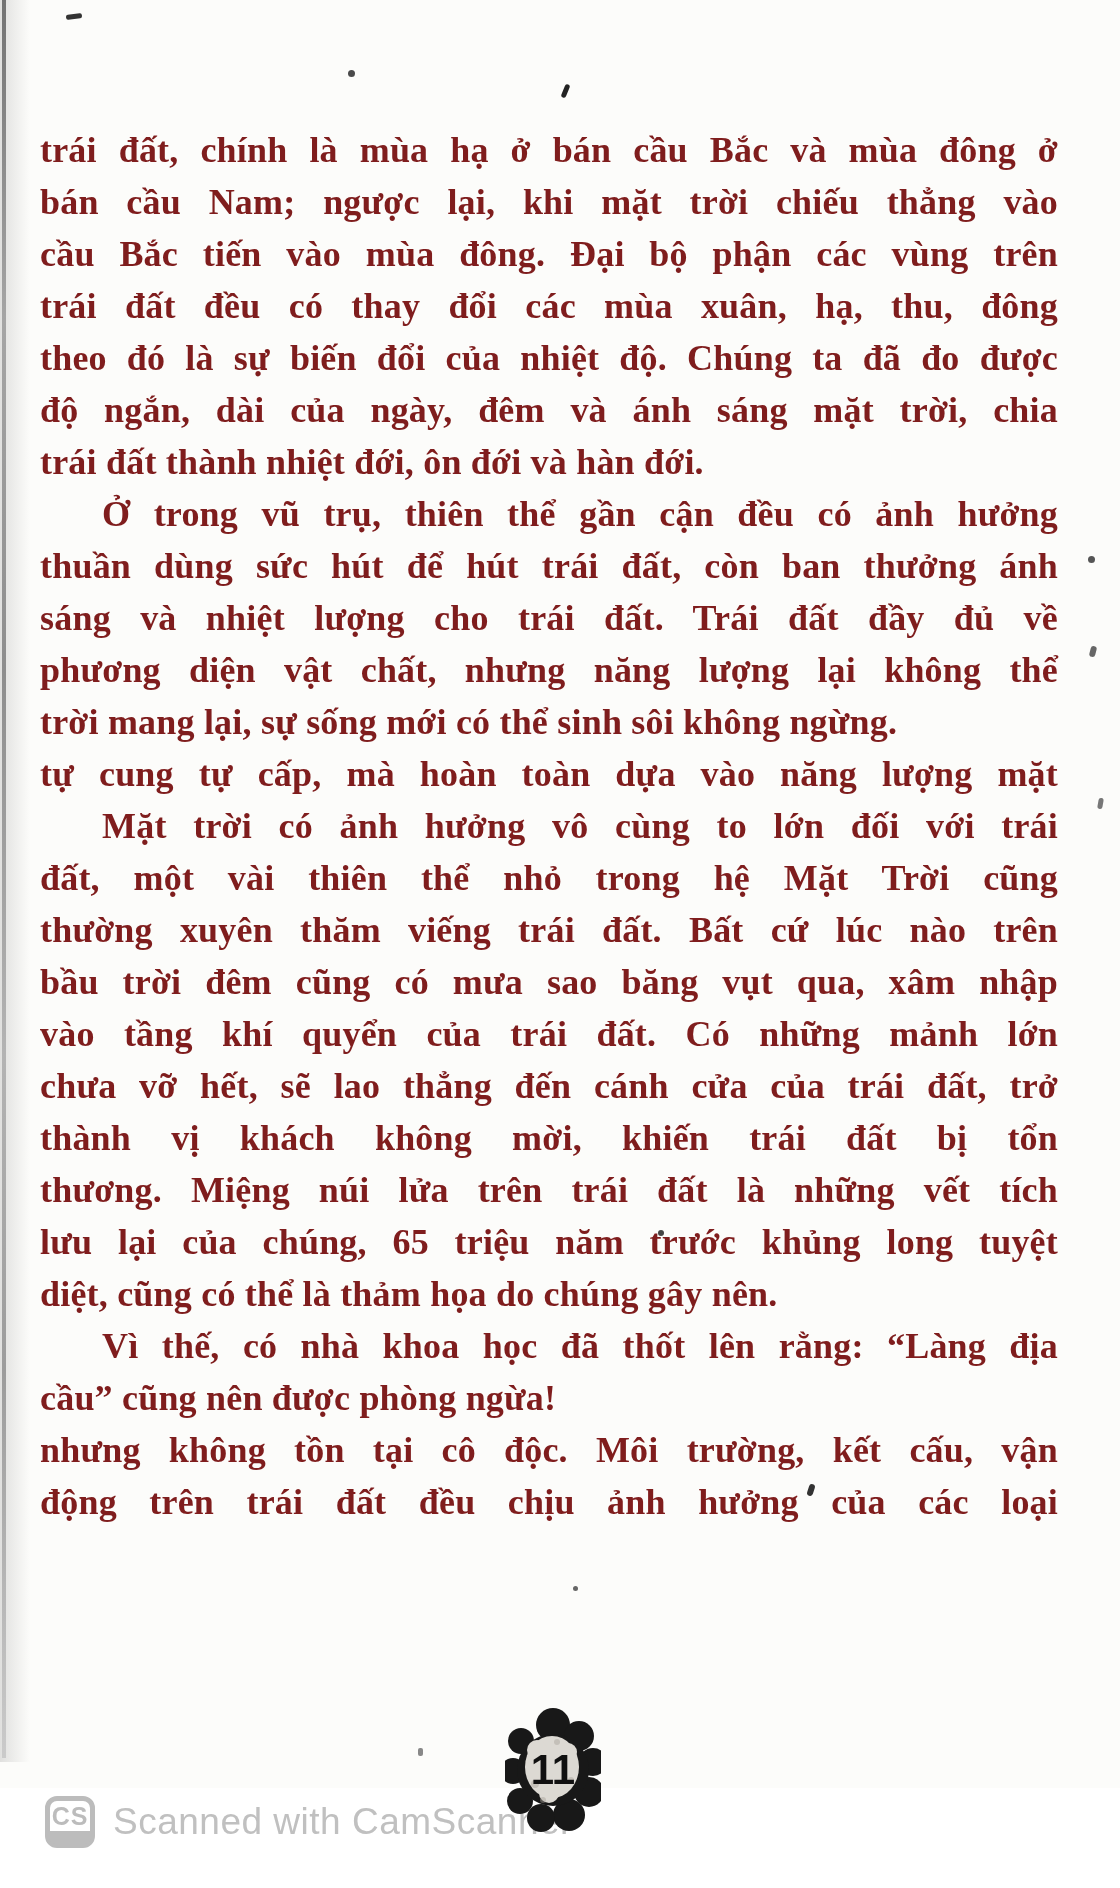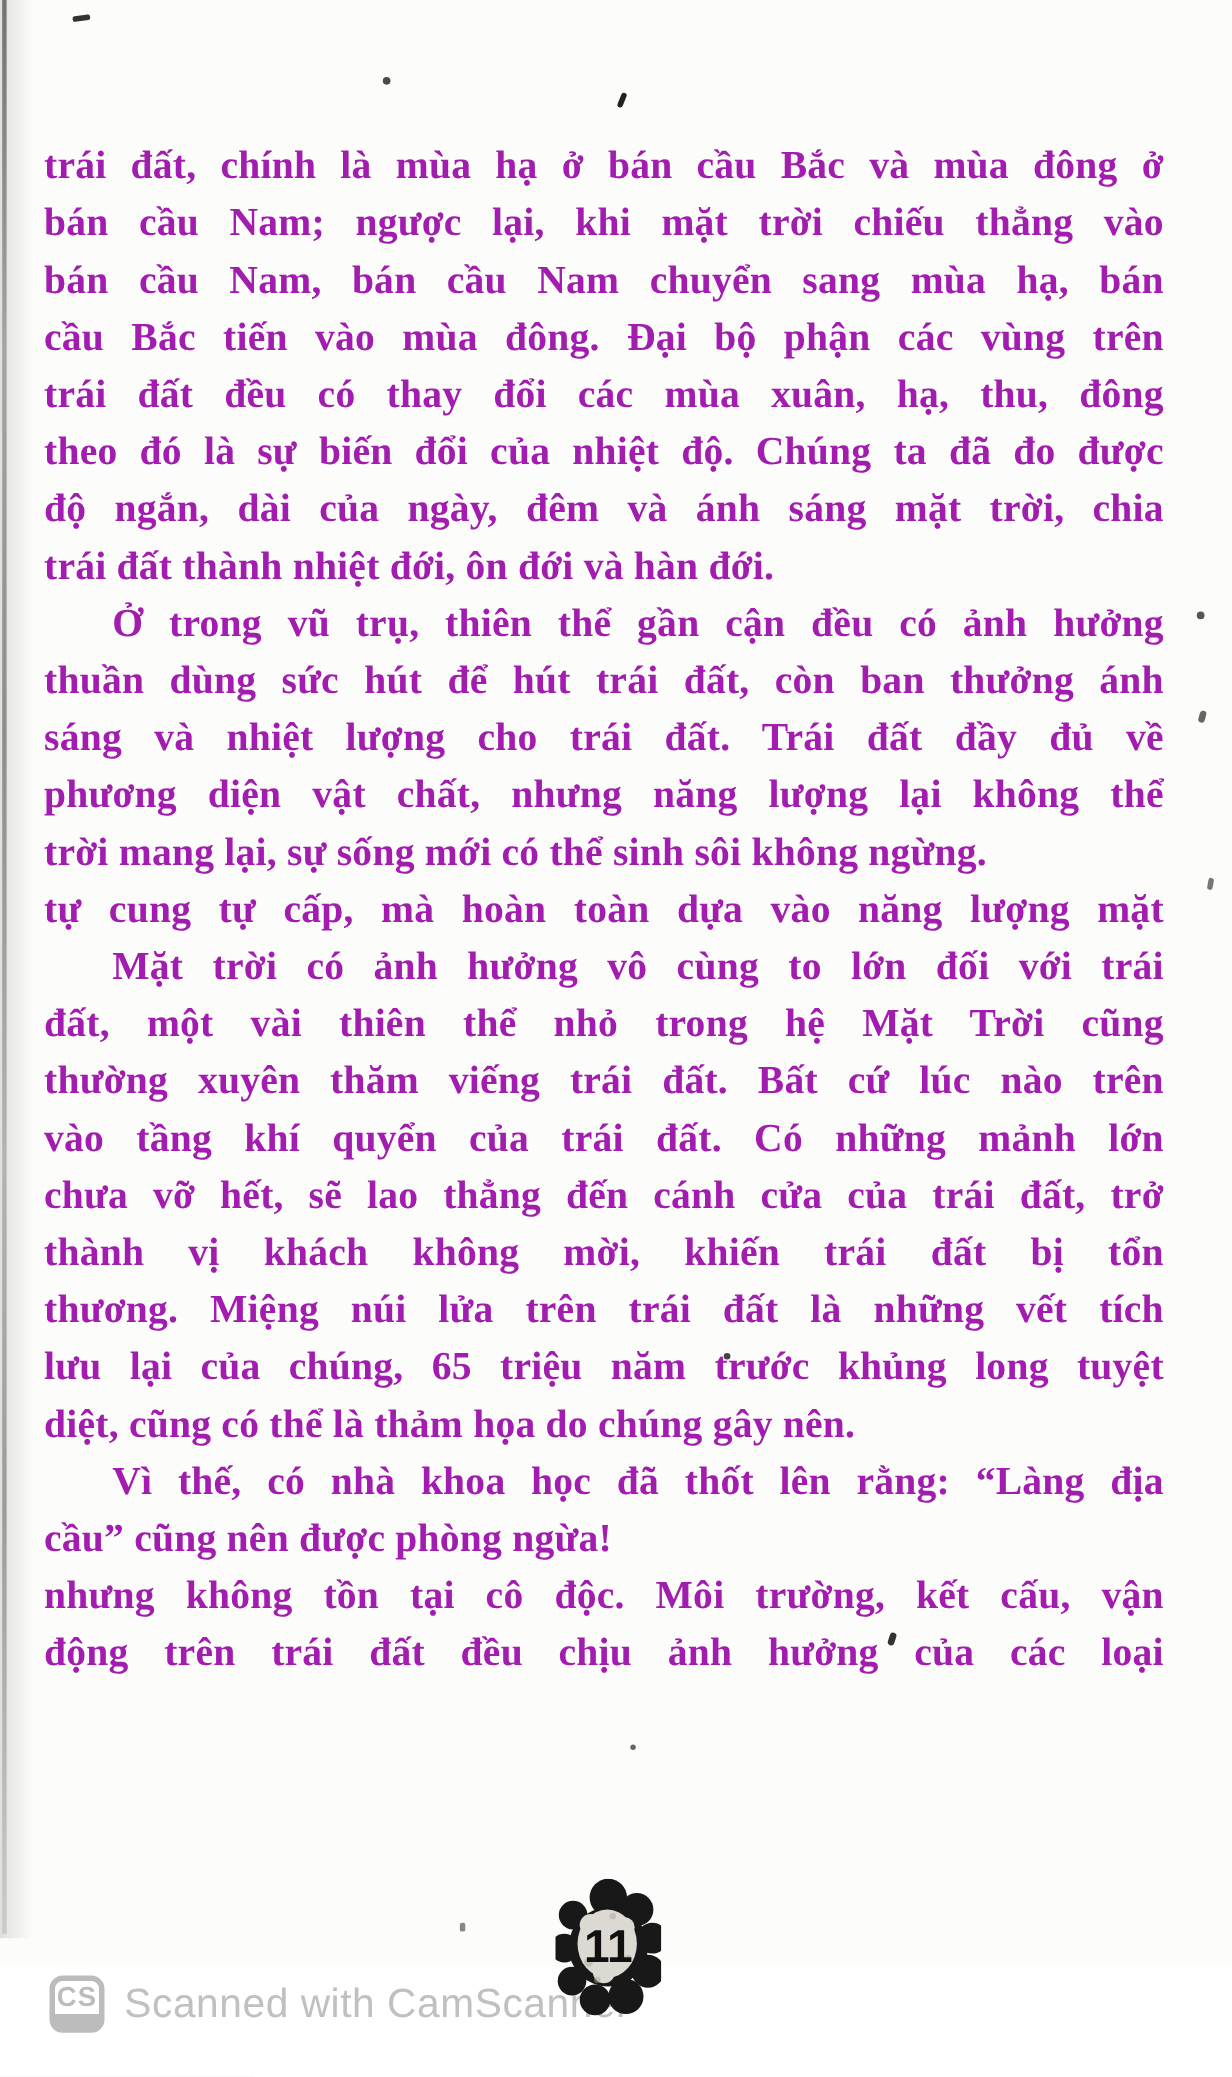--- a/index.html
+++ b/index.html
@@ -14,21 +14,21 @@
     position:absolute;left:0;top:0;width:30px;height:1762px;
     background:linear-gradient(90deg,rgba(110,110,110,.20),rgba(110,110,110,0));
   }
   .spine-line{
     position:absolute;left:2px;top:0;width:4px;height:1758px;
     background:linear-gradient(180deg,#5f5f5f 0%,#9a9a9a 18%,#7e7e7e 38%,#ababab 60%,#8f8f8f 78%,#c6c6c6 100%);
     opacity:.85;
   }
   .text-block{
     position:absolute;left:40px;top:124px;width:1018px;
-    font-size:36px;font-weight:bold;color:#a21caf;
+    font-size:36px;font-weight:bold;color:#7f1d1d;
     letter-spacing:.2px;
   }
   .line{
     height:52px;line-height:52px;
     text-align:justify;text-align-last:justify;
     overflow:visible;
   }
   .line.rag{text-align:right;text-align-last:left;}
   .line.indent{text-indent:62px;}
   
@@ -60,35 +60,35 @@
 <body>
 
 <div class="page">
 
   <div class="gutter-shade"></div>
   <div class="spine-line"></div>
 
   <div class="text-block">
       <div class="line">trái đất, chính là mùa hạ ở bán cầu Bắc và mùa đông ở</div>
       <div class="line">bán cầu Nam; ngược lại, khi mặt trời chiếu thẳng vào</div>
-      <div class="line">bán cầu Nam, bán cầu Nam chuyển sang mùa hạ, bán</div>
       <div class="line">cầu Bắc tiến vào mùa đông. Đại bộ phận các vùng trên</div>
       <div class="line">trái đất đều có thay đổi các mùa xuân, hạ, thu, đông</div>
       <div class="line">theo đó là sự biến đổi của nhiệt độ. Chúng ta đã đo được</div>
       <div class="line">độ ngắn, dài của ngày, đêm và ánh sáng mặt trời, chia</div>
       <div class="line rag">trái đất thành nhiệt đới, ôn đới và hàn đới.</div>
       <div class="line indent">Ở trong vũ trụ, thiên thể gần cận đều có ảnh hưởng</div>
       <div class="line">thuần dùng sức hút để hút trái đất, còn ban thưởng ánh</div>
       <div class="line">sáng và nhiệt lượng cho trái đất. Trái đất đầy đủ về</div>
       <div class="line">phương diện vật chất, nhưng năng lượng lại không thể</div>
       <div class="line rag">trời mang lại, sự sống mới có thể sinh sôi không ngừng.</div>
       <div class="line">tự cung tự cấp, mà hoàn toàn dựa vào năng lượng mặt</div>
       <div class="line indent">Mặt trời có ảnh hưởng vô cùng to lớn đối với trái</div>
       <div class="line">đất, một vài thiên thể nhỏ trong hệ Mặt Trời cũng</div>
       <div class="line">thường xuyên thăm viếng trái đất. Bất cứ lúc nào trên</div>
+      <div class="line">bầu trời đêm cũng có mưa sao băng vụt qua, xâm nhập</div>
       <div class="line">vào tầng khí quyển của trái đất. Có những mảnh lớn</div>
       <div class="line">chưa vỡ hết, sẽ lao thẳng đến cánh cửa của trái đất, trở</div>
       <div class="line">thành vị khách không mời, khiến trái đất bị tổn</div>
       <div class="line">thương. Miệng núi lửa trên trái đất là những vết tích</div>
       <div class="line">lưu lại của chúng, 65 triệu năm trước khủng long tuyệt</div>
       <div class="line rag">diệt, cũng có thể là thảm họa do chúng gây nên.</div>
       <div class="line indent">Vì thế, có nhà khoa học đã thốt lên rằng: “Làng địa</div>
       <div class="line rag">cầu” cũng nên được phòng ngừa!</div>
       <div class="line">nhưng không tồn tại cô độc. Môi trường, kết cấu, vận</div>
       <div class="line">động trên trái đất đều chịu ảnh hưởng của các loại</div>

